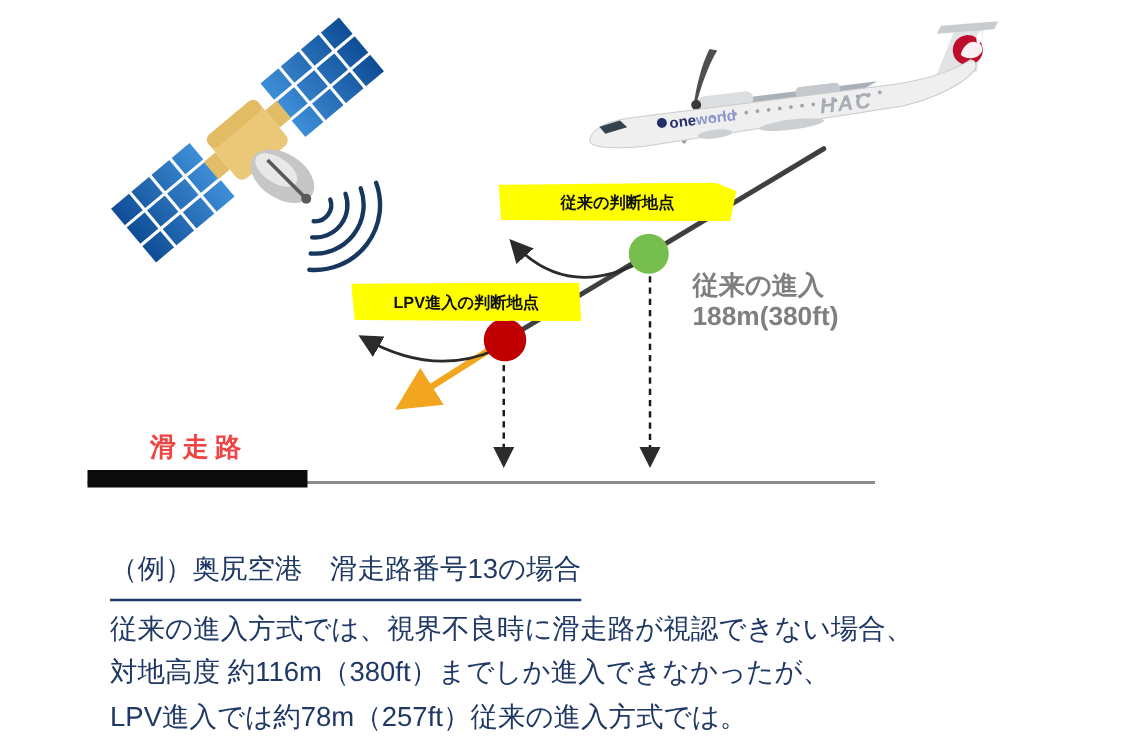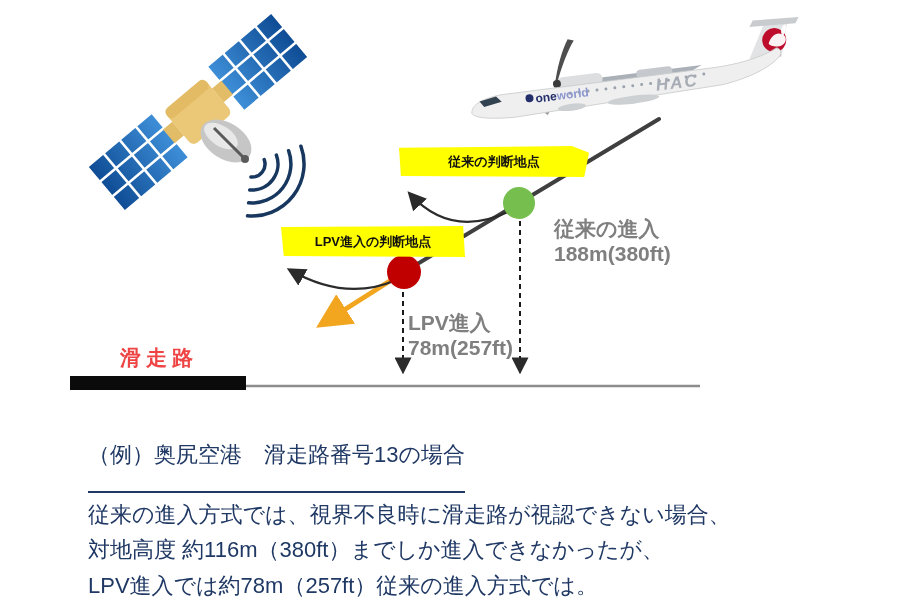--- a/index.html
+++ b/index.html
@@ -25,21 +25,21 @@
   .meas-lpv{left:408px;top:310px;}
   .runway-label{
     position:absolute;left:120px;top:344px;color:#ef4444;font-size:21px;
     font-weight:600;letter-spacing:5px;white-space:nowrap;
   }
   .caption{
     position:absolute;left:88px;top:437px;color:#1F3864;font-size:22px;
     line-height:35.5px;white-space:nowrap;font-weight:500;
   }
   .caption .u{
-    display:inline-block;border-bottom:2px solid #1F3864;padding-bottom:18px;
+    display:inline-block;border-bottom:2px solid #1F3864;padding-bottom:6px;
     margin-bottom:4px;
     text-align:center;
   }
 </style>
 </head>
 <body>
 
 <div class="stage">
 
   <svg width="900" height="600" viewBox="0 0 900 600">
@@ -137,24 +137,20 @@
     </g>
   </svg>
 
   <div class="flag flag1">従来の判断地点</div>
   <div class="flag flag2">LPV進入の判断地点</div>
 
   <div class="meas meas-conv">
     <div>従来の進入</div>
     <div>188m(380ft)</div>
   </div>
-  <div class="meas meas-lpv">
-    <div>LPV進入</div>
-    <div>78m(257ft)</div>
-  </div>
 
   <div class="runway-label">滑走路</div>
 
   <div class="caption">
     <div><span class="u">（例）奥尻空港　滑走路番号13の場合</span></div>
     <div>従来の進入方式では、視界不良時に滑走路が視認できない場合、</div>
     <div>対地高度 約116m（380ft）までしか進入できなかったが、</div>
     <div>LPV進入では約78m（257ft）従来の進入方式では。</div>
   </div>
 

